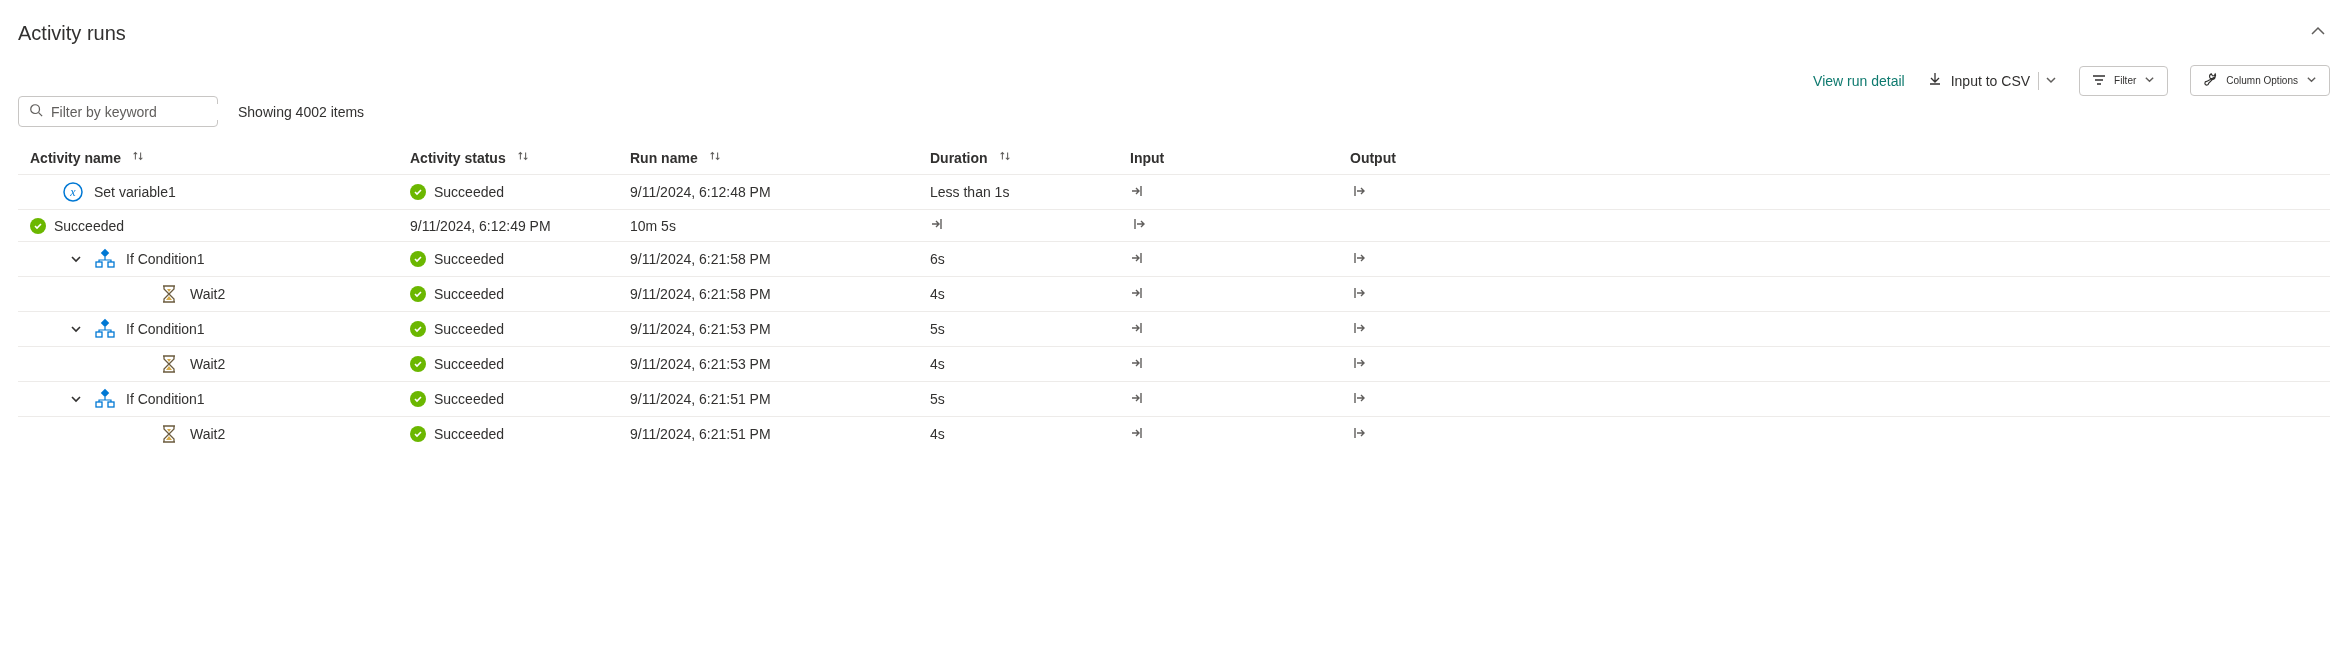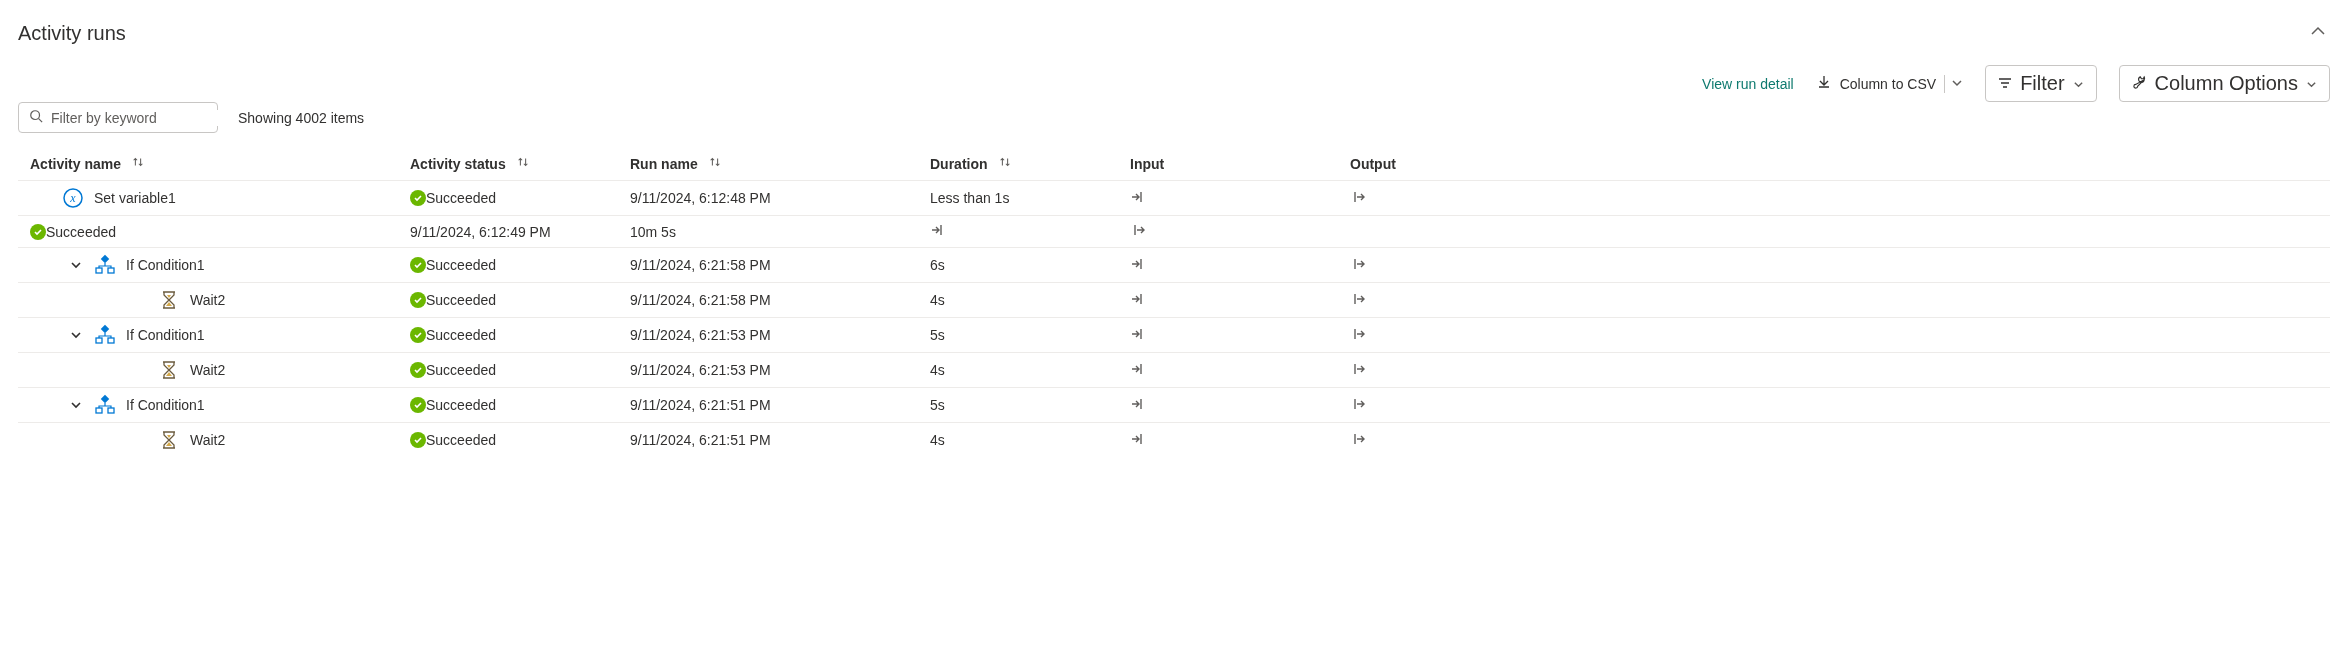--- a/index.html
+++ b/index.html
@@ -46,21 +46,21 @@
   }
   .btn {
     display: inline-flex;
     align-items: center;
     gap: 8px;
     border: 1px solid #c8c6c4;
     border-radius: 4px;
     padding: 6px 12px;
     background: #fff;
     cursor: pointer;
-    font-size: 20px;
+    font-size: 10px;
     color: #323130;
   }
   .filter-row {
     display: flex;
     align-items: center;
     gap: 20px;
     margin-bottom: 14px;
   }
   .search-box {
     display: inline-flex;
@@ -110,21 +110,21 @@
   .indent-2 { padding-left: 38px; }
   .indent-3 { padding-left: 102px; }
   .chevron {
     width: 16px; height: 16px;
     display: inline-flex; align-items: center; justify-content: center;
     color: #323130;
     cursor: pointer;
   }
   .chev-spacer { width: 16px; display:inline-block; }
   .act-icon { width: 22px; height: 22px; display:inline-flex; align-items:center; justify-content:center; }
-  .status-cell { display: inline-flex; }
+  .status-cell { display: inline-flex; gap: 8px; }
   .check-circle {
     width: 16px; height: 16px; border-radius: 50%;
     background: #6bb700;
     display: inline-flex; align-items: center; justify-content: center;
   }
   .io-icon { color: #605e5c; cursor: pointer; }
 
   
   .table-body::-webkit-scrollbar { width: 16px; }
   .table-body::-webkit-scrollbar-track { background: #f3f2f1; }
@@ -143,21 +143,21 @@
 </div>
 
 <div class="toolbar">
   <span class="link-teal">View run detail</span>
   <span class="tool-item">
     <span>
       <svg width="16" height="16" viewBox="0 0 16 16">
           <path d="M8 2 V10 M4 7 L8 11 L12 7 M3 13 H13" fill="none" stroke="#323130" stroke-width="1.3"></path>
         </svg>
     </span>
-    <span>Column to CSV</span>
+    <span>Input to CSV</span>
     <span class="divider-v"></span>
     <span class="chev">
       <svg width="12" height="12" viewBox="0 0 12 12">
           <path d="M2 4 L6 8 L10 4" fill="none" stroke="currentColor" stroke-width="1.5"></path>
         </svg>
     </span>
   </span>
   <button class="btn">
     <span>
       <svg width="14" height="14" viewBox="0 0 14 14">

